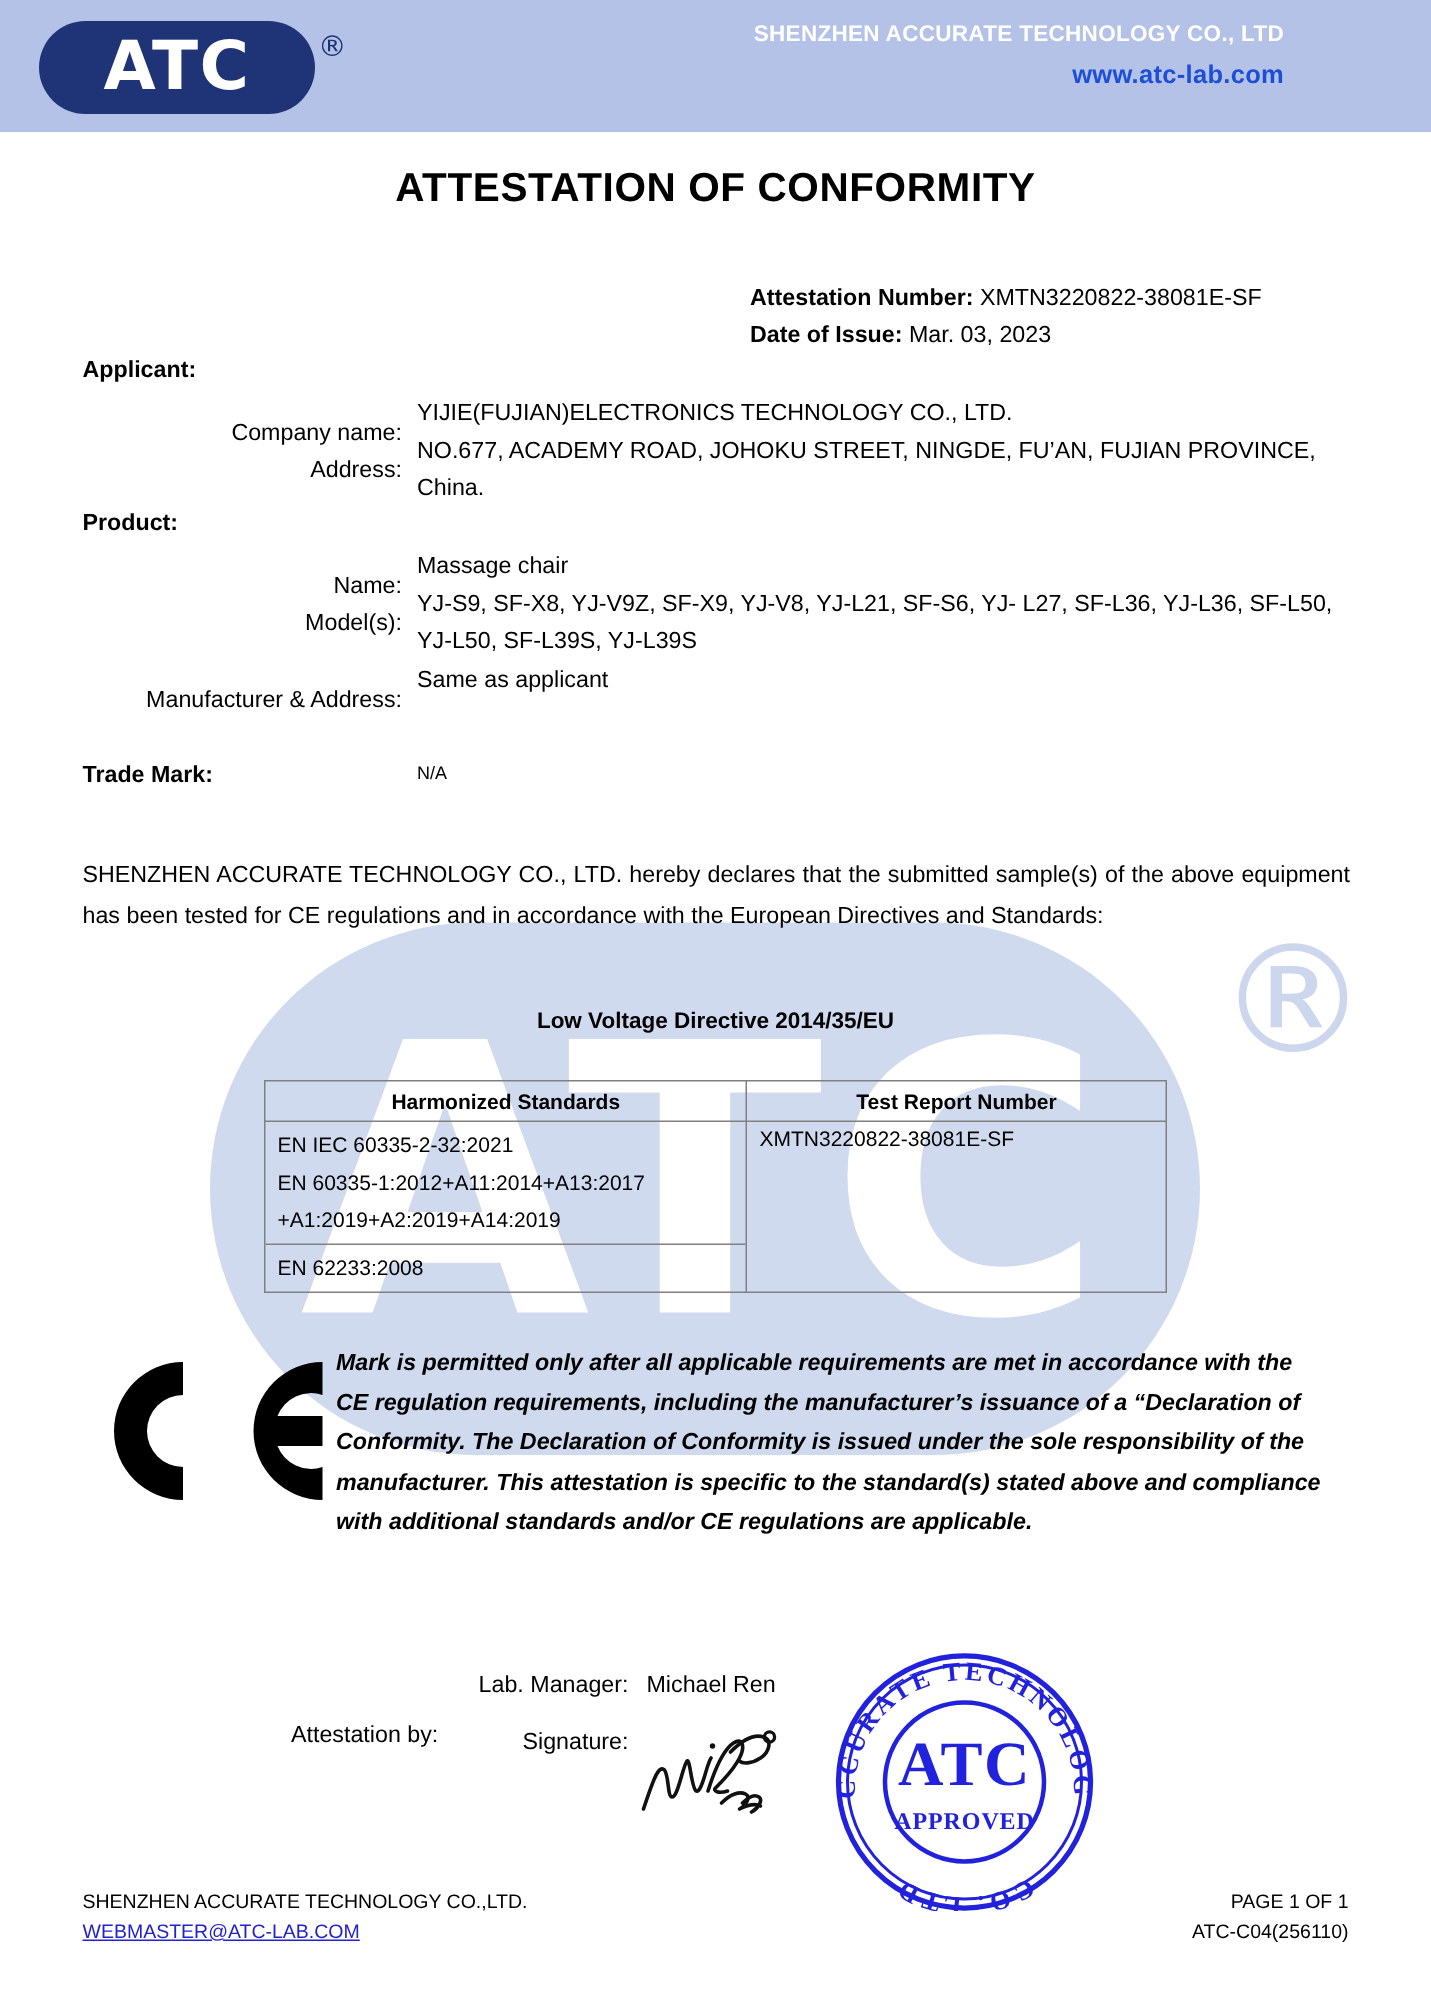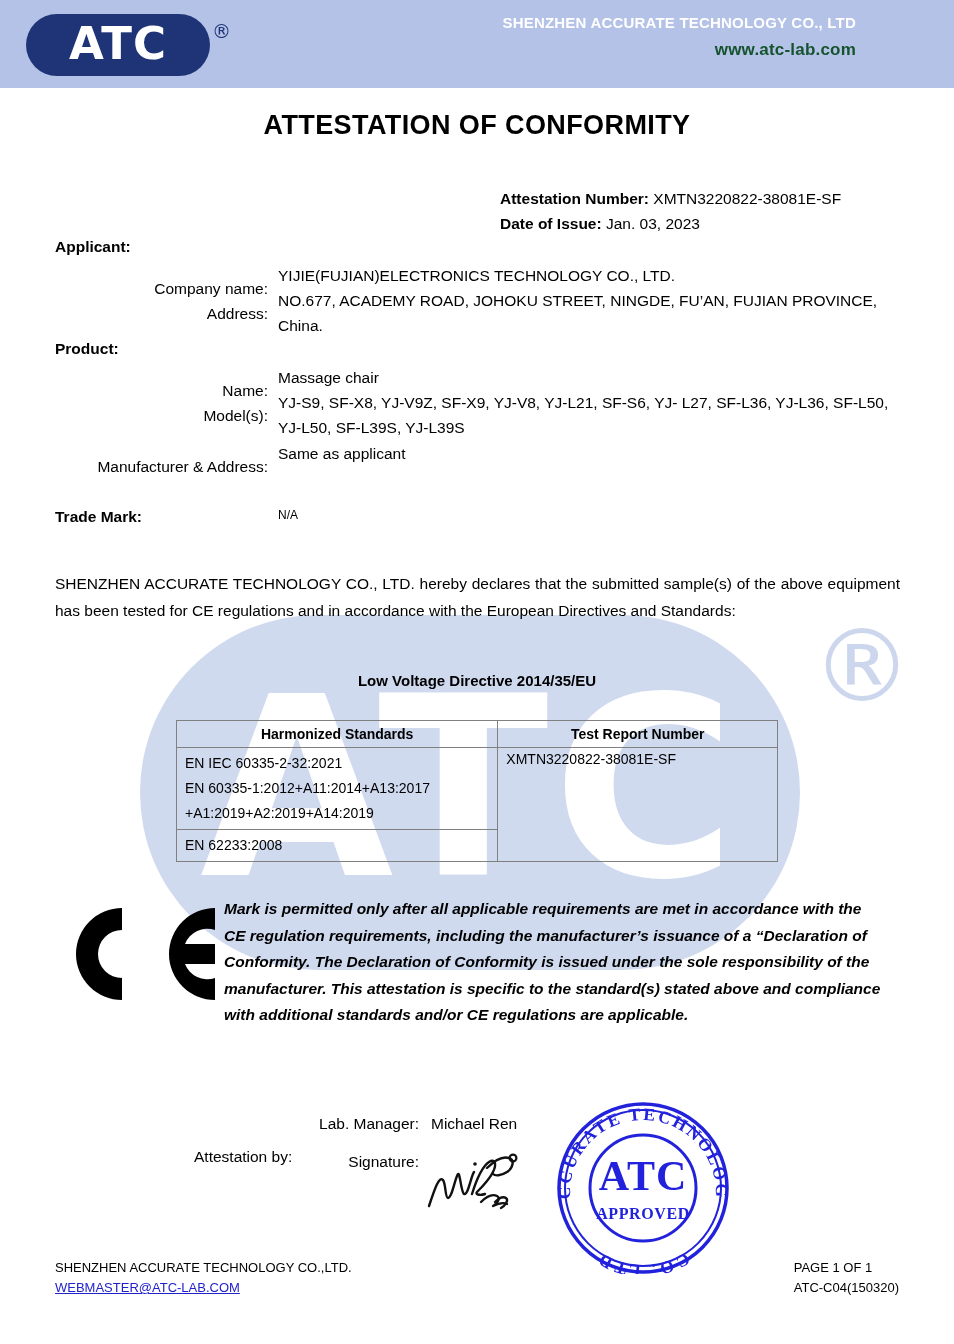--- a/index.html
+++ b/index.html
@@ -63,21 +63,21 @@
     right: 98px; top: 14px;
     color: #ffffff;
     font-weight: bold;
     font-size: 15px;
     letter-spacing: 0.2px;
     white-space: nowrap;
   }
   .header-url {
     position: absolute;
     right: 98px; top: 40px;
-    color: #14532d;
+    color: #1d4ed8;
     font-weight: bold;
     font-size: 17px;
     letter-spacing: 0.2px;
     white-space: nowrap;
   }
   .header-rule {
     position: absolute;
     left: 0; top: 88px;
     width: 954px; height: 3px;
     background: #ffffff;
@@ -266,20 +266,21 @@
     font-size: 13px;
     line-height: 20px;
   }
   .footer-mail {
     color: #2222cc;
     text-decoration: underline;
   }
   .footer-right {
     position: absolute;
     right: 55px; top: 1258px;
+    text-align: right;
     font-size: 13px;
     line-height: 20px;
   }
 </style>
 </head>
 <body>
 
 <div class="page">
 
   <div class="header-band">
@@ -303,21 +304,21 @@
 
     <div class="doc-title">ATTESTATION OF CONFORMITY</div>
 
     <div class="meta">
       <div>
         <span class="lbl">Attestation Number:</span>
         <span>XMTN3220822-38081E-SF</span>
       </div>
       <div>
         <span class="lbl">Date of Issue:</span>
-        <span>Jan. 03, 2023</span>
+        <span>Mar. 03, 2023</span>
       </div>
     </div>
 
     <div class="section-head" style="top:238px;">Applicant:</div>
 
     <div class="field" style="top:263px;">
       <span class="lbl">Company name:</span><span class="val">YIJIE(FUJIAN)ELECTRONICS TECHNOLOGY CO., LTD.</span>
     </div>
 
     <div class="field" style="top:288px;">
@@ -420,17 +421,17 @@
         <text x="95" y="121" text-anchor="middle" font-family="'Liberation Serif', serif" font-size="16" font-weight="bold" fill="#2222dd" letter-spacing="0.6">APPROVED</text>
       </svg>
     </div>
 
     <div class="footer-left">
       <div>SHENZHEN ACCURATE TECHNOLOGY CO.,LTD.</div>
       <div class="footer-mail">WEBMASTER@ATC-LAB.COM</div>
     </div>
     <div class="footer-right">
       <div>PAGE 1 OF 1</div>
-      <div>ATC-C04(150320)</div>
+      <div>ATC-C04(256110)</div>
     </div>
 
   </div>
 </div>
 
 </body></html>

